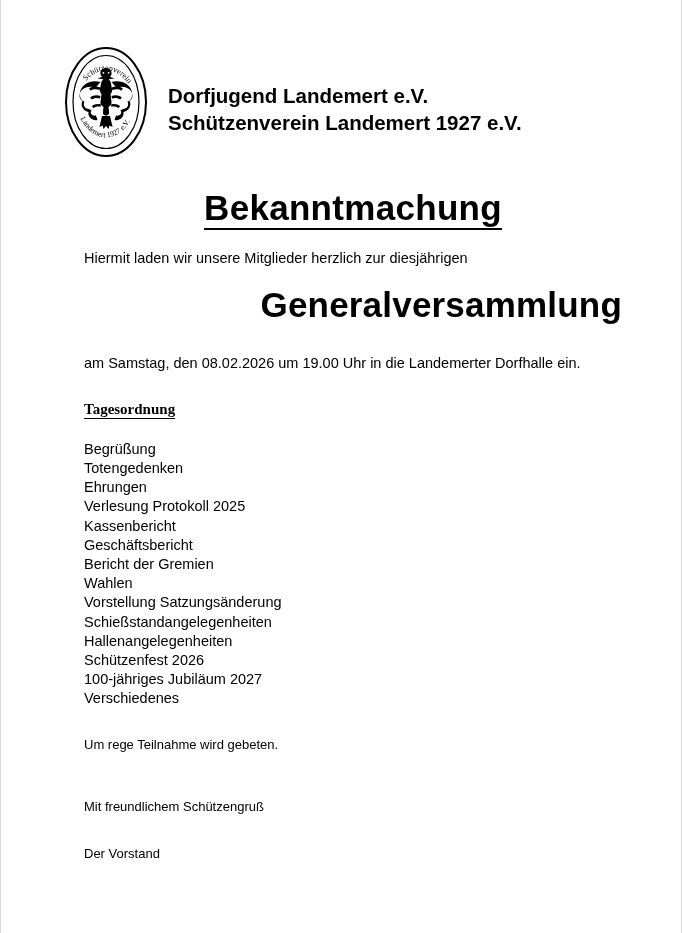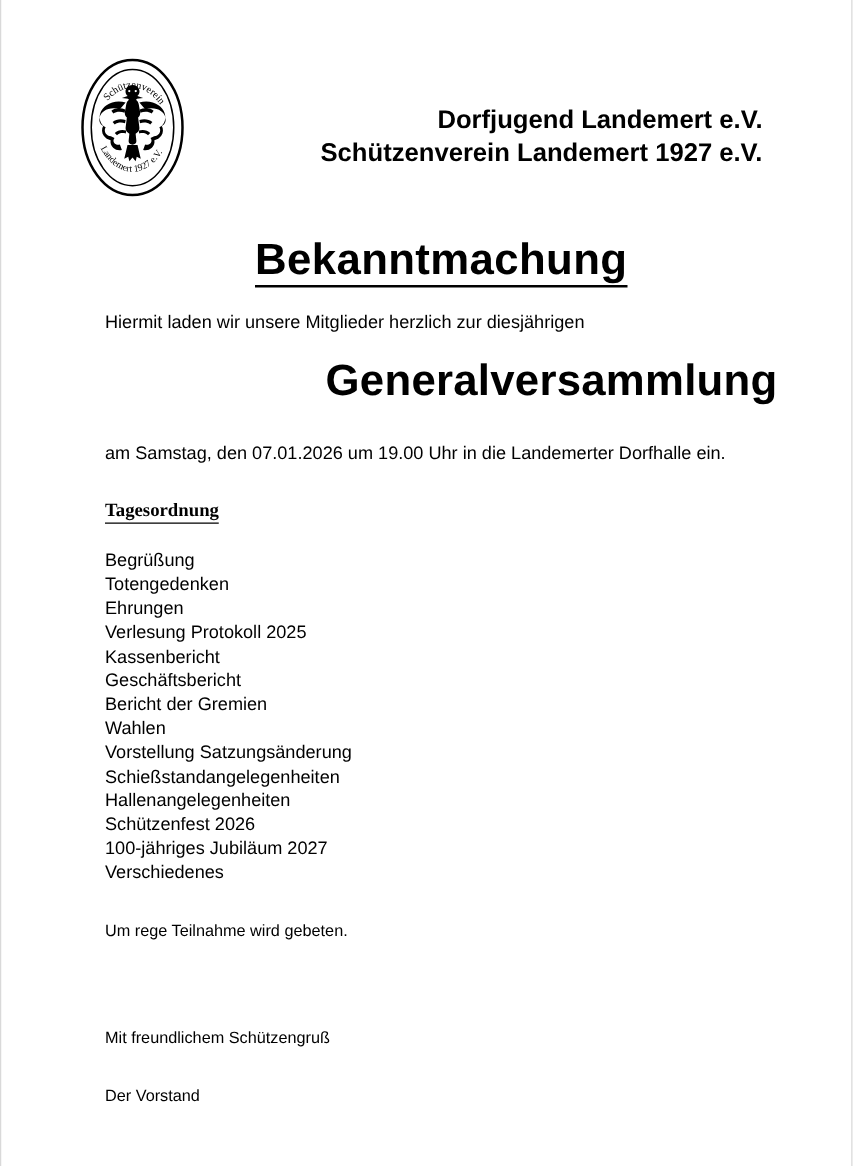--- a/index.html
+++ b/index.html
@@ -48,24 +48,24 @@
   }
   .crest {
     position: absolute;
     left: -20px;
     top: 6px;
     width: 84px;
     height: 112px;
   }
   .org-block {
     position: absolute;
-    left: 96px;
+    left: 84px;
     top: 42px;
     width: 430px;
-    text-align: right;
+    text-align: left;
   }
   .org-line {
     font-size: 20.5px;
     font-weight: bold;
     line-height: 1.32;
     white-space: nowrap;
   }
 
   
   .headline {
@@ -118,21 +118,21 @@
   .agenda-list li {
     font-size: 14.5px;
     line-height: 19.2px;
   }
 
   
   .closing {
     font-size: 13px;
   }
   .closing .l1 { margin-top: 28px; }
-  .closing .l2 { margin-top: 70px; }
+  .closing .l2 { margin-top: 47px; }
   .closing .l3 { margin-top: 32px; }
 </style>
 </head>
 <body>
 
 <div class="page">
   <div class="page-border-left"></div>
   <div class="page-border-right"></div>
 
   <div class="content">
@@ -183,21 +183,21 @@
     </div>
 
     <div class="headline">
       <span>Bekanntmachung</span>
     </div>
 
     <div class="intro">Hiermit laden wir unsere Mitglieder herzlich zur diesjährigen</div>
 
     <div class="event-title">Generalversammlung</div>
 
-    <div class="when">am Samstag, den 07.01.2026 um 19.00 Uhr in die Landemerter Dorfhalle ein.</div>
+    <div class="when">am Samstag, den 08.02.2026 um 19.00 Uhr in die Landemerter Dorfhalle ein.</div>
 
     <div class="agenda-heading">
       <span>Tagesordnung</span>
     </div>
 
     <ul class="agenda-list">
       <li>Begrüßung</li>
       <li>Totengedenken</li>
       <li>Ehrungen</li>
       <li>Verlesung Protokoll 2025</li>

